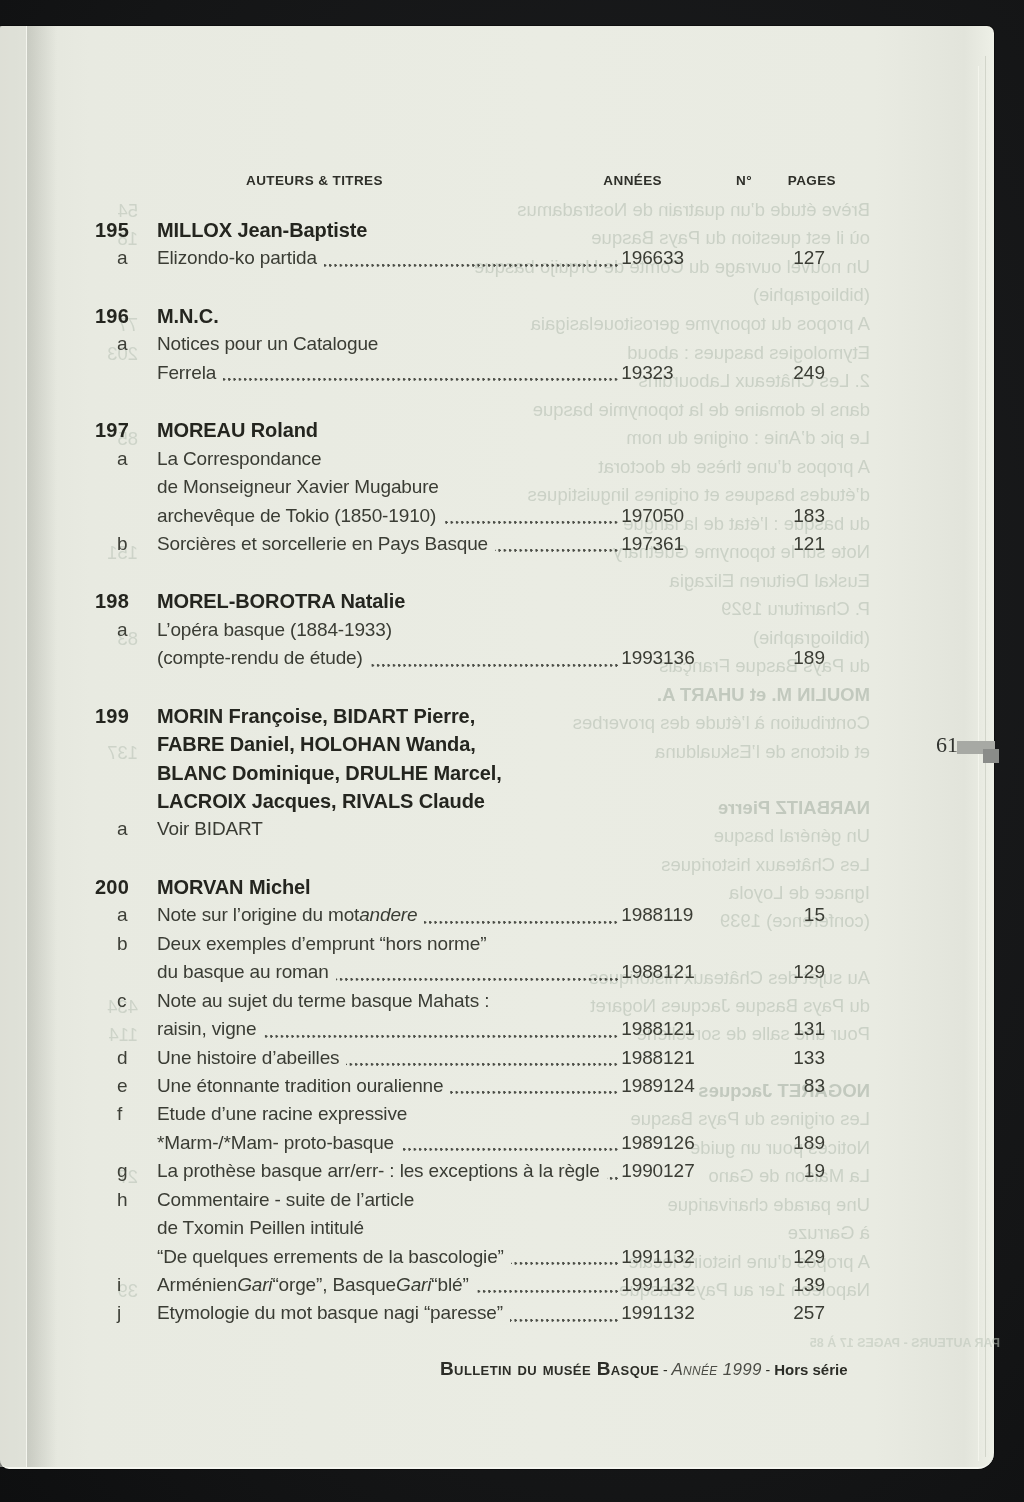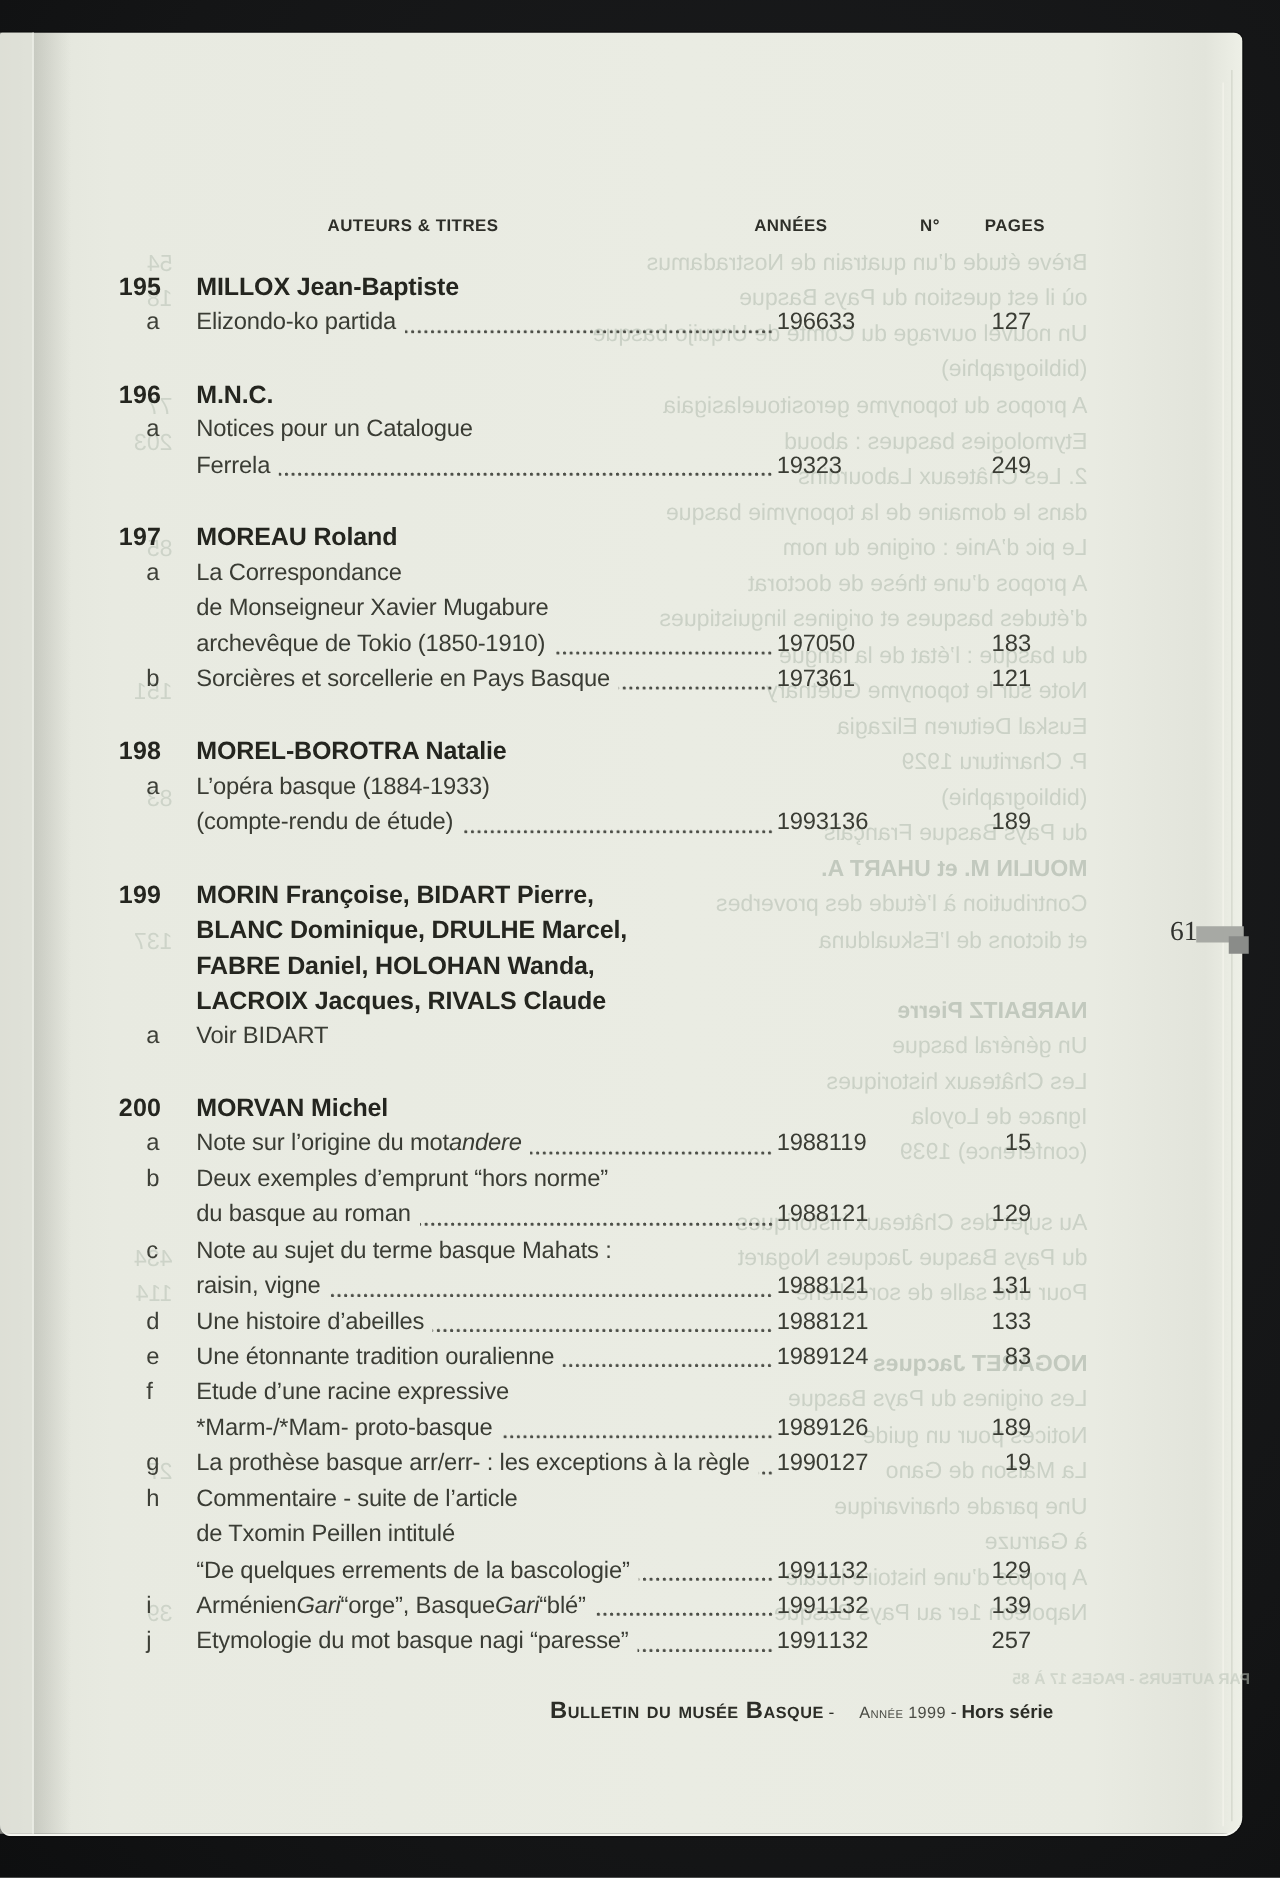--- a/index.html
+++ b/index.html
@@ -45,21 +45,21 @@
   .leader{flex:1 1 auto;align-self:flex-end;height:5px;margin:0 2px 5px 7px;
     background-image:radial-gradient(circle at 2px 2.4px,#4c4e47 1.1px,rgba(0,0,0,0) 1.5px);
     background-size:5.3px 5px;background-repeat:repeat-x;background-position:right bottom;}
   .year{font-size:19px;white-space:pre;}
   .no{width:88px;flex:0 0 88px;text-align:left;font-size:19px;}
   .pg{width:74px;flex:0 0 74px;text-align:right;font-size:19px;}
 
   
   .footer{position:absolute;left:440px;top:1332px;width:420px;color:#2c2d27;white-space:nowrap;}
   .f-bulletin{font-variant:small-caps;font-weight:bold;font-size:19px;letter-spacing:.4px;}
-  .f-annee{font-variant:small-caps;font-size:13px;color:#4a4b44;letter-spacing:.3px;margin-left:16px;}
+  .f-annee{font-variant:small-caps;font-style:italic;font-size:17px;color:#4a4b44;letter-spacing:.3px;}
   .f-hors{font-weight:bold;font-size:15px;}
   .f-sep{font-size:14px;}
 
   
   .tabnum{position:absolute;left:928px;top:732px;width:30px;text-align:right;
     font-family:"Liberation Serif",serif;font-size:22px;color:#30322e;}
   .tab-bar{position:absolute;left:957px;top:741px;width:38px;height:13px;background:#a7a9a4;}
   .tab-step{position:absolute;left:983px;top:749px;width:16px;height:14px;background:#8a8c89;}
 
   
@@ -128,21 +128,21 @@
       <div class="ghost-n" style="top: 516px;">151</div>
       <div class="ghost-n" style="top: 602px;">83</div>
       <div class="ghost-n" style="top: 716px;">137</div>
       <div class="ghost-n" style="top: 970px;">434</div>
       <div class="ghost-n" style="top: 998px;">114</div>
       <div class="ghost-n" style="top: 1140px;">27</div>
       <div class="ghost-n" style="top: 1254px;">39</div>
       <div class="ghost-f" style="top: 1310px;">PAR AUTEURS - PAGES 17 À 85</div>
     </div>
 
-  <div class="colhead" style="left:262px">AUTEURS &amp; TITRES</div>
+  <div class="colhead" style="left:246px">AUTEURS &amp; TITRES</div>
   <div class="colhead ch-annees">ANNÉES</div>
   <div class="colhead ch-no">N°</div>
   <div class="colhead ch-pages">PAGES</div>
 
   <div class="content" id="entries">
       <div class="entry">
         <div class="row">
           <span class="lab num">195</span>
           <div class="txt name">MILLOX Jean-Baptiste</div>
         </div>
@@ -247,25 +247,25 @@
           <span class="pg">189</span>
         </div>
       </div>
       <div class="entry">
         <div class="row">
           <span class="lab num">199</span>
           <div class="txt name">MORIN Françoise, BIDART Pierre,</div>
         </div>
         <div class="row">
           <span class="lab num"></span>
+          <div class="txt name">FABRE Daniel, HOLOHAN Wanda,</div>
+        </div>
+        <div class="row">
+          <span class="lab num"></span>
           <div class="txt name">BLANC Dominique, DRULHE Marcel,</div>
-        </div>
-        <div class="row">
-          <span class="lab num"></span>
-          <div class="txt name">FABRE Daniel, HOLOHAN Wanda,</div>
         </div>
         <div class="row">
           <span class="lab num"></span>
           <div class="txt name">LACROIX Jacques, RIVALS Claude</div>
         </div>
         <div class="row">
           <span class="lab letter">a</span>
           <div class="txt">
             <span class="">Voir BIDART</span>
           </div>

